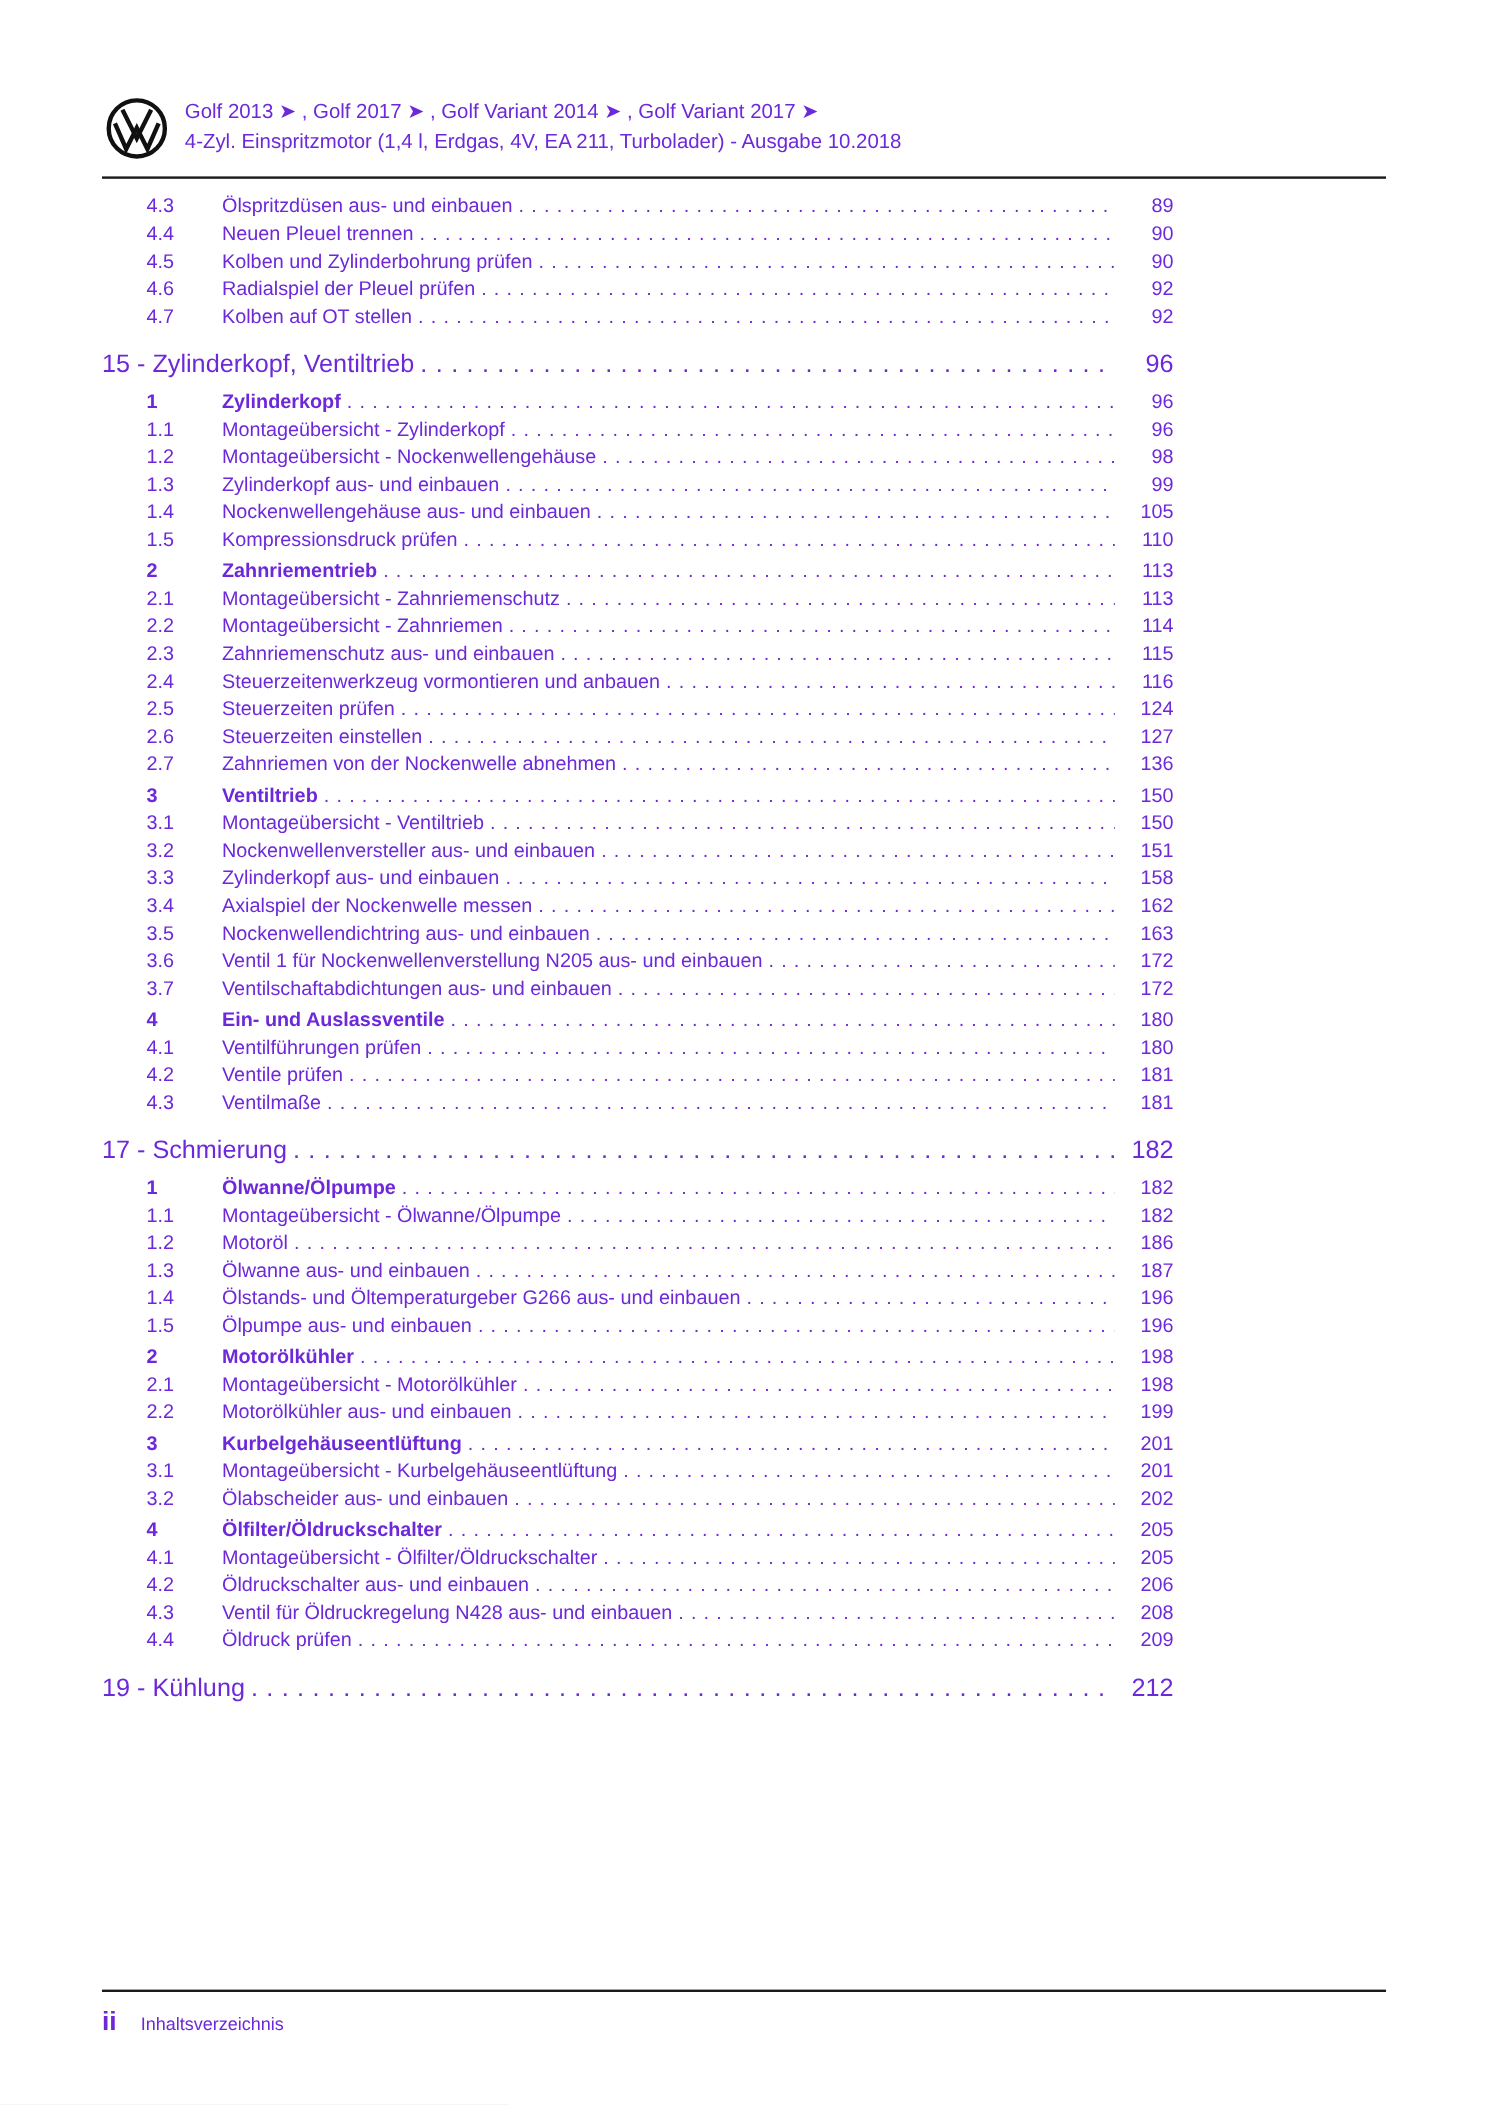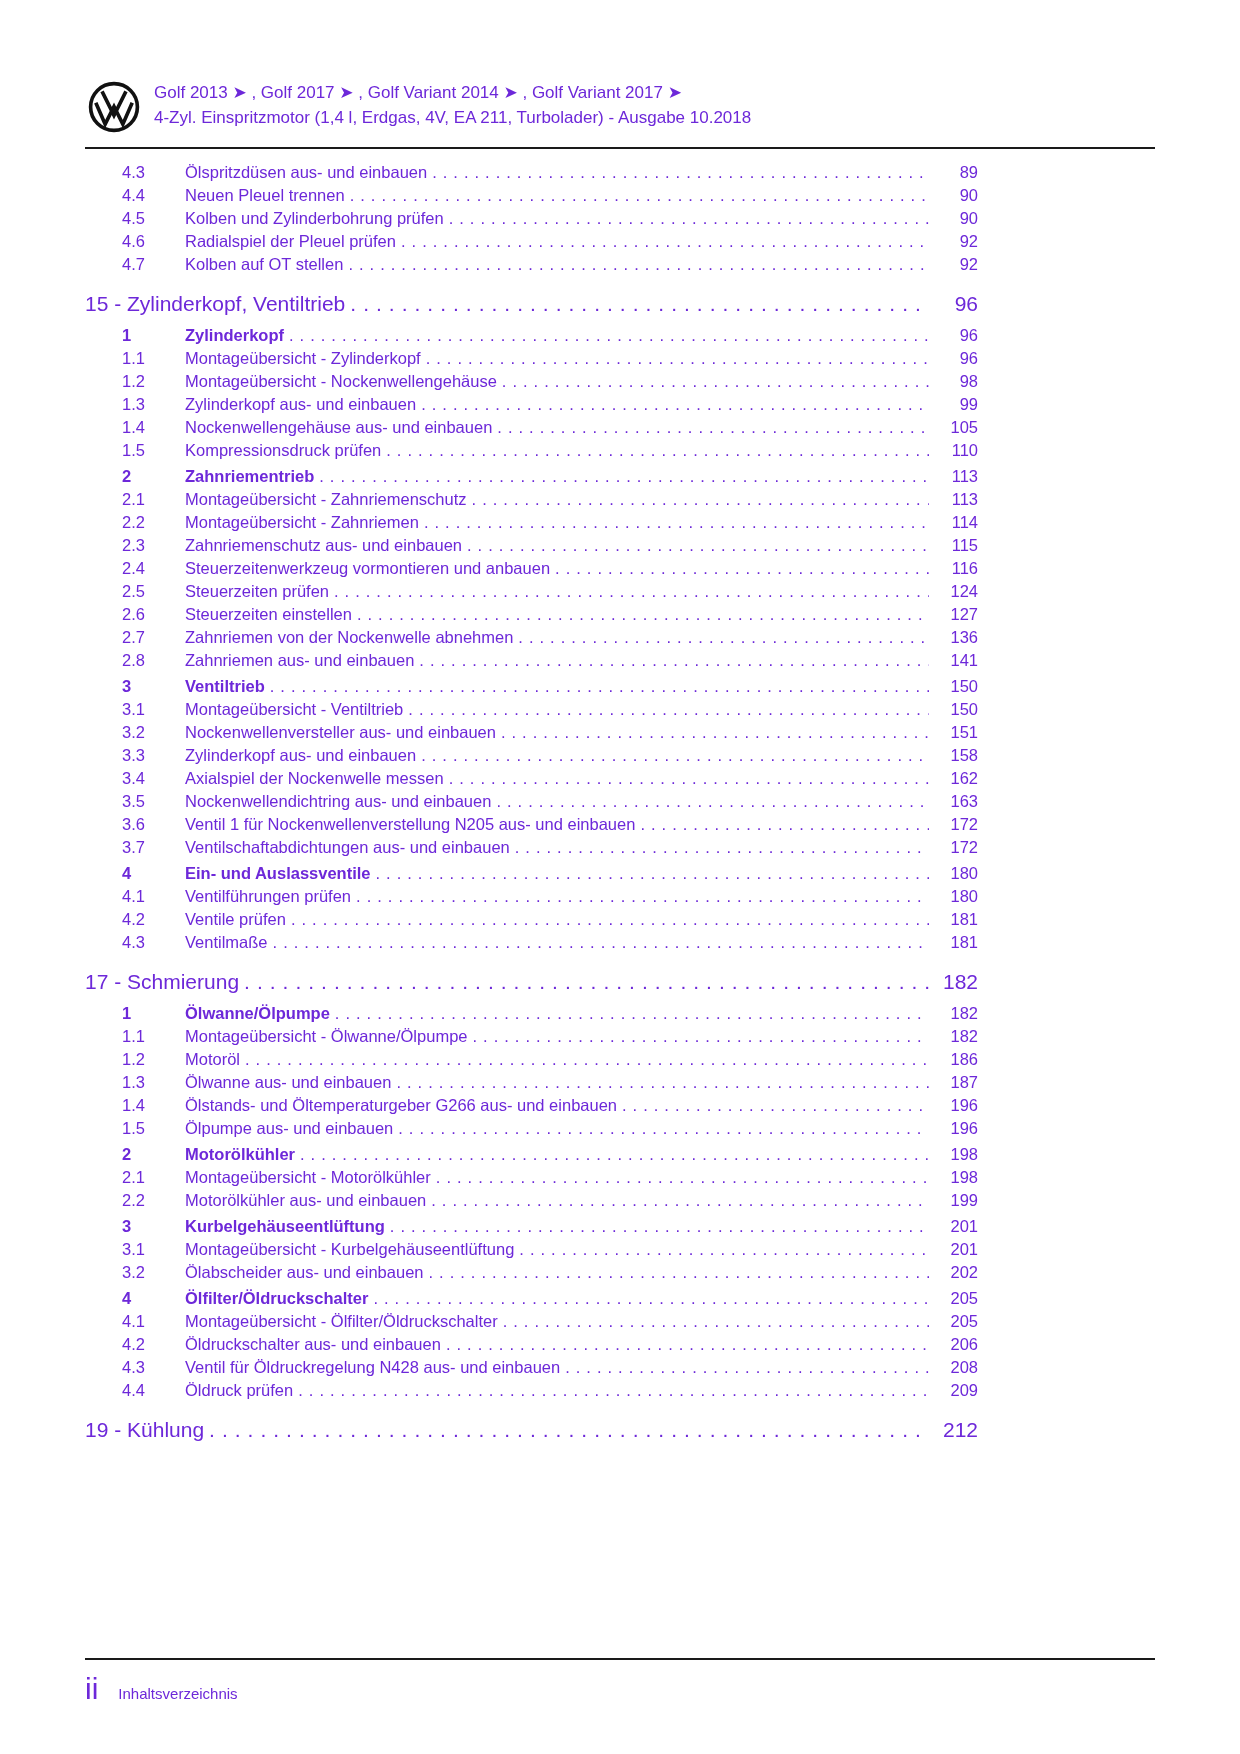--- a/index.html
+++ b/index.html
@@ -95,21 +95,21 @@
   .row.chapter .dots::after { letter-spacing: 7px; }
 
   
   .footer {
     position: absolute;
     left: 85px;
     top: 1672px;
     display: flex;
     align-items: baseline;
   }
-  .footer .folio { font-size: 30px; }
+  .footer .folio { font-size: 22px; font-weight: bold; }
   .footer .folio-label { font-size: 15px; margin-left: 20px; }
 </style>
 </head>
 <body>
 
 <div class="page">
 
   <div class="header">
     <svg class="logo" viewBox="0 0 100 100" aria-hidden="true">
       <circle cx="50" cy="50" r="45" fill="none" stroke="#111" stroke-width="7"></circle>
@@ -237,26 +237,20 @@
         <span class="title">Steuerzeiten einstellen</span>
         <span class="dots"></span>
         <span class="pg">127</span>
       </div>
       <div class="row sub">
         <span class="num">2.7</span>
         <span class="title">Zahnriemen von der Nockenwelle abnehmen</span>
         <span class="dots"></span>
         <span class="pg">136</span>
       </div>
-      <div class="row sub">
-        <span class="num">2.8</span>
-        <span class="title">Zahnriemen aus- und einbauen</span>
-        <span class="dots"></span>
-        <span class="pg">141</span>
-      </div>
       <div class="row section">
         <span class="num">3</span>
         <span class="title">Ventiltrieb</span>
         <span class="dots"></span>
         <span class="pg">150</span>
       </div>
       <div class="row sub">
         <span class="num">3.1</span>
         <span class="title">Montageübersicht - Ventiltrieb</span>
         <span class="dots"></span>

